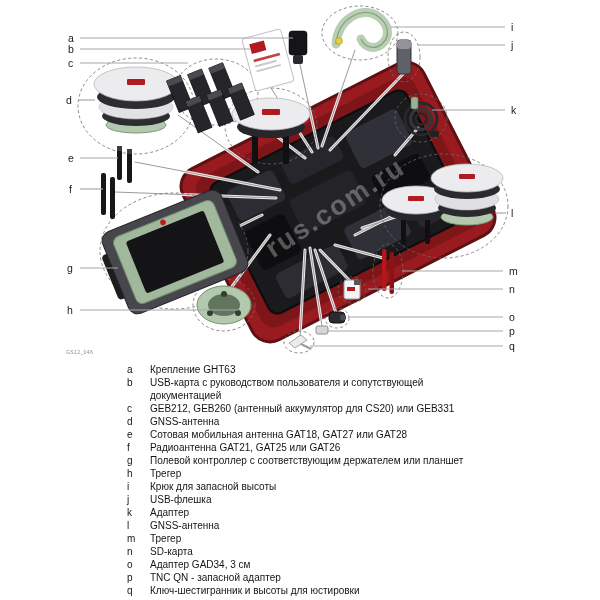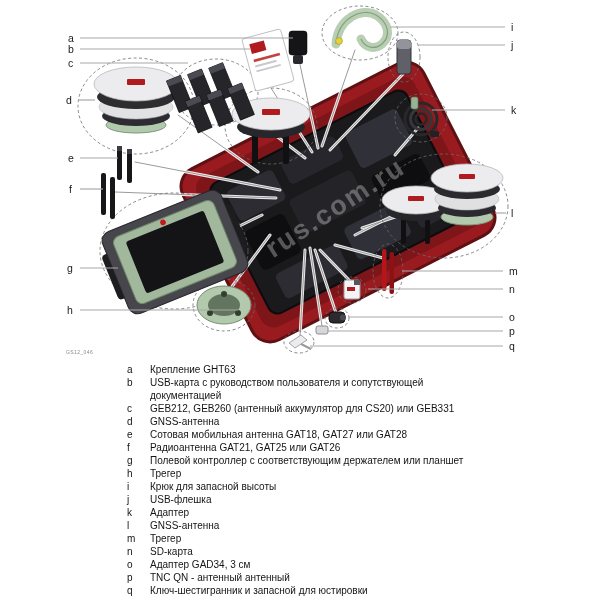--- a/index.html
+++ b/index.html
@@ -334,19 +334,19 @@
   <div class="lrow">
       <span class="lletter">n</span>
       <span class="ltext">SD-карта</span>
     </div>
   <div class="lrow">
       <span class="lletter">o</span>
       <span class="ltext">Адаптер GAD34, 3 см</span>
     </div>
   <div class="lrow">
       <span class="lletter">p</span>
-      <span class="ltext">TNC QN - антенный антенный</span>
+      <span class="ltext">TNC QN - запасной адаптер</span>
     </div>
   <div class="lrow">
       <span class="lletter">q</span>
-      <span class="ltext">Ключ-шестигранник и запасной для юстировки</span>
+      <span class="ltext">Ключ-шестигранник и высоты для юстировки</span>
     </div>
 </div>
 
 </body></html>

